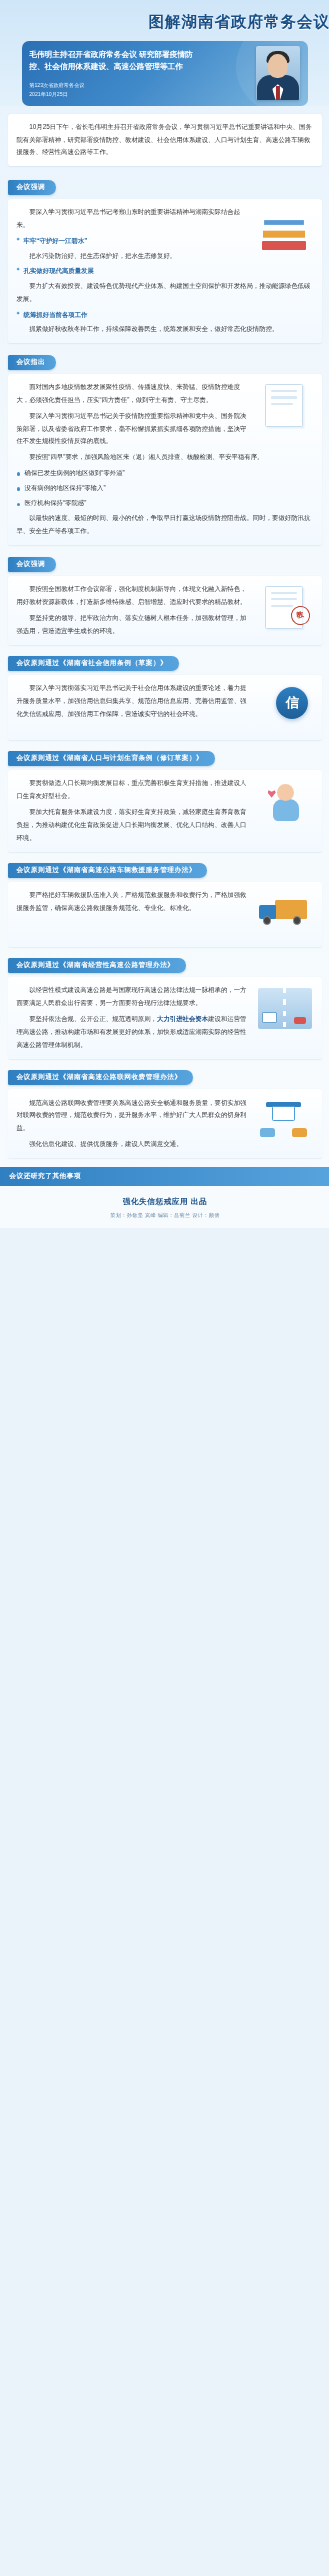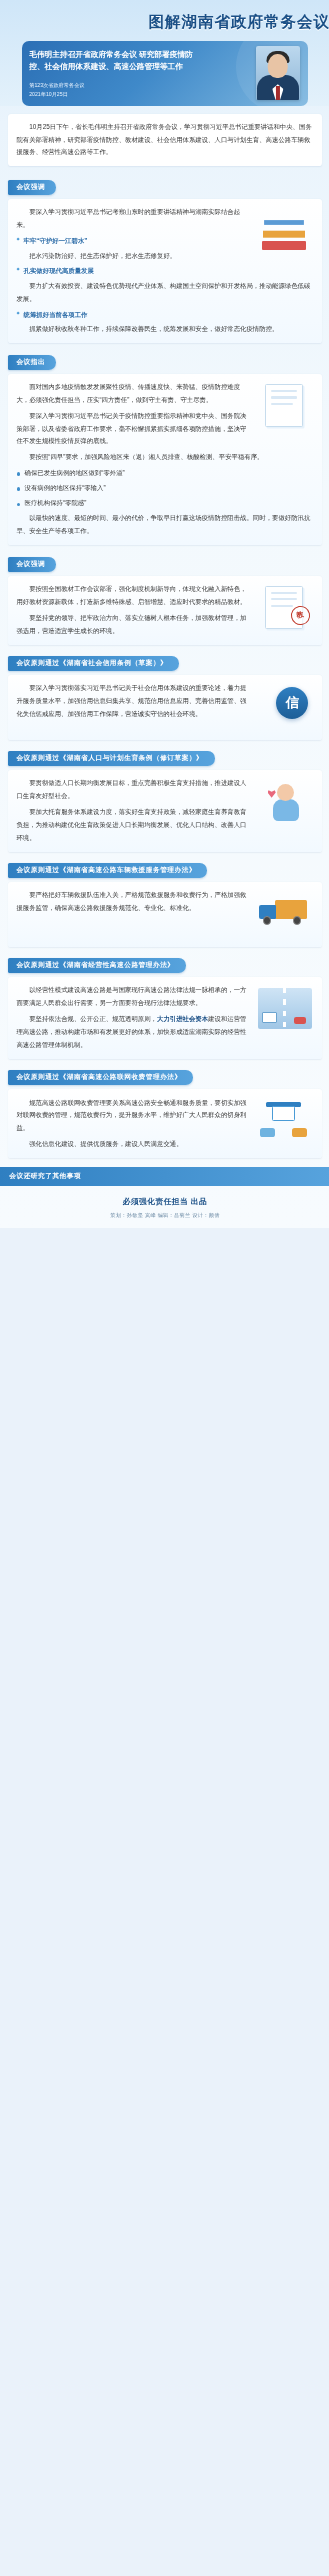--- a/index.html
+++ b/index.html
@@ -378,17 +378,17 @@
             <div class="booth"></div>
             <div class="carA"></div>
             <div class="carB"></div>
           </div>
         </div>
         <div class="para">规范高速公路联网收费管理要关系高速公路安全畅通和服务质量，要切实加强对联网收费的管理，规范收费行为，提升服务水平，维护好广大人民群众的切身利益。</div>
         <div class="para">强化信息化建设、提供优质服务，建设人民满意交通。</div>
       </div></div>
 
   <div class="footer-bar">会议还研究了其他事项</div>
-  <div class="footer-brand">必须强化责任担当 出品</div>
+  <div class="footer-brand">强化失信惩戒应用 出品</div>
   <div class="footer-credit">策划：孙敏坚 岚峰  编辑：吕菊兰  设计：颜倩</div>
 
 </div>
 
 
 </body></html>

